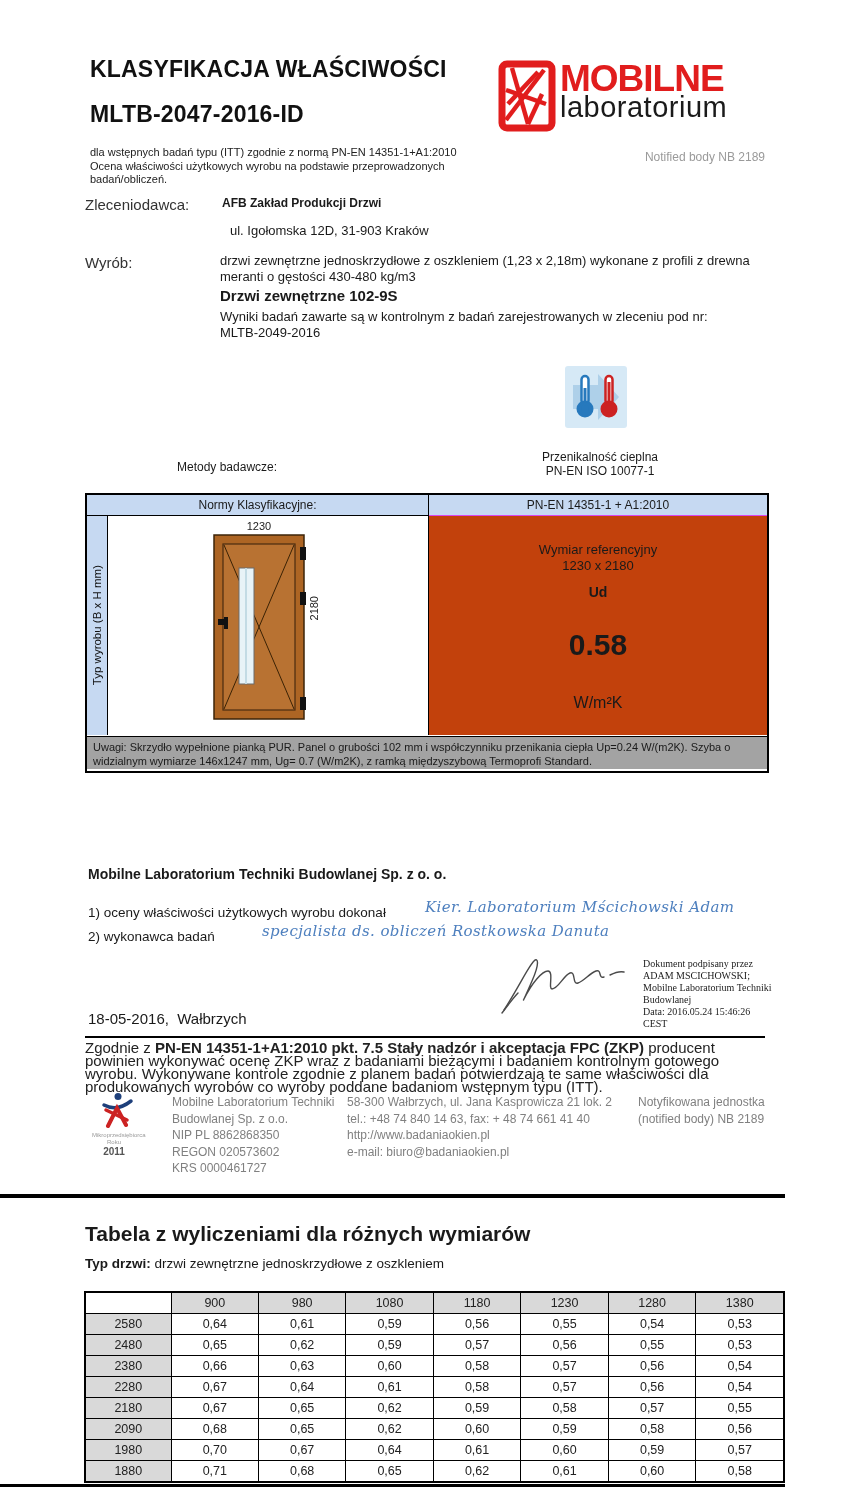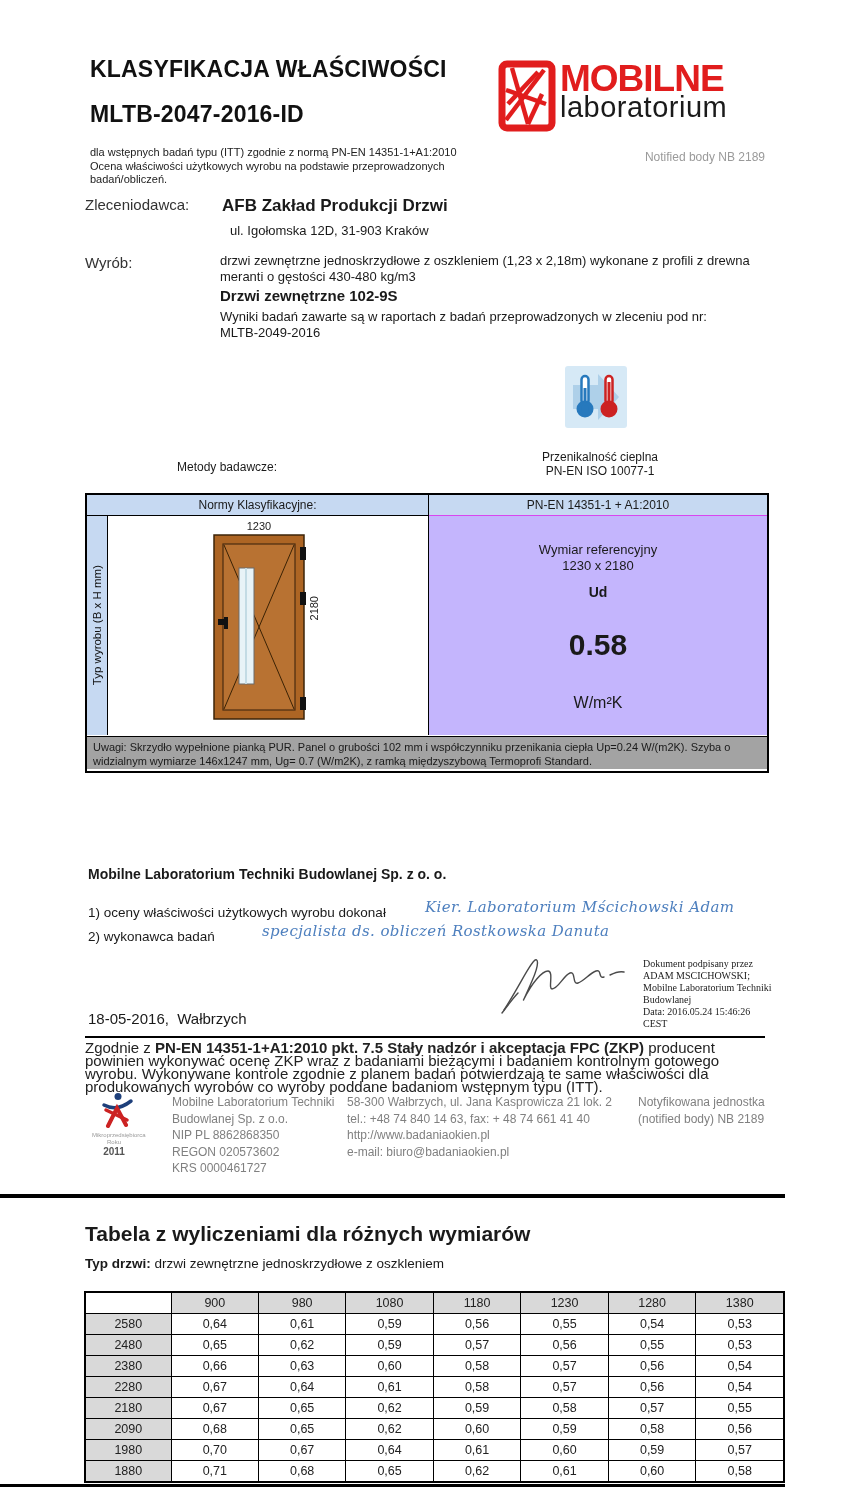--- a/index.html
+++ b/index.html
@@ -13,40 +13,40 @@
   .title{font-size:23px;font-weight:bold;color:#111;letter-spacing:.2px;}
   .subtitle{font-size:11px;line-height:13.5px;color:#222;}
   .notified{font-size:12px;color:#9a9a9a;}
   .logo{display:flex;align-items:flex-start;gap:4px;}
   .brand-txt{line-height:1;}
   .brand-top{font-size:37px;font-weight:bold;color:#e11d1d;letter-spacing:-1px;}
   .brand-sub{font-size:29px;color:#1a1a1a;letter-spacing:.5px;margin-top:-4px;}
 
   
   .lbl{font-size:15px;color:#333;}
-  .cname{font-size:17px;font-weight:bold;}
+  .cname{font-size:12px;font-weight:bold;}
   .caddr{font-size:13px;}
   .pdesc{font-size:13px;line-height:15.5px;width:550px;}
   .pname{font-size:15px;font-weight:bold;}
   .pnote{font-size:13px;}
 
   
   .mlabel{font-size:12px;}
   .mprop{font-size:12px;text-align:center;line-height:14px;}
 
   
   .ctable{left:85px;top:493px;width:680px;height:276px;border:2px solid #000;}
   .cth{background:#c6d9f2;font-size:12px;display:flex;align-items:center;justify-content:center;}
   .headL{left:0;top:0;width:341px;height:20px;border-right:1px solid #000;border-bottom:1px solid #000;}
   .headR{left:342px;top:0;width:338px;height:20px;border-bottom:1px solid #d946ef;}
   .strip{left:0;top:21px;width:20px;height:219px;background:#c6d9f2;border-right:1px solid #000;
          display:flex;align-items:center;justify-content:center;}
   .vtext{writing-mode:vertical-rl;transform:rotate(180deg);font-size:11.5px;color:#111;}
   .drawcell{left:21px;top:21px;width:320px;height:219px;border-right:1px solid #000;background:#fff;}
-  .valcell{left:342px;top:21px;width:338px;height:219px;background:#c4b5fd;}
+  .valcell{left:342px;top:21px;width:338px;height:219px;background:#c2410c;}
   .remarks{left:0;top:241px;width:668px;height:29px;border-top:1px solid #000;background:#a3a3a3;
            font-size:11px;line-height:14px;padding:3px 6px 0 6px;}
   .dimw{font-size:11px;color:#222;}
   .dimh{writing-mode:vertical-rl;transform:rotate(180deg);font-size:11px;color:#222;}
   .refl{font-size:13px;} .ud{font-size:14px;font-weight:bold;}
   .bigval{font-size:30px;font-weight:bold;} .unit{font-size:16px;}
   .center{width:100%;text-align:center;}
 
   
   .sigco{font-size:14px;font-weight:bold;}
@@ -107,21 +107,21 @@
 badań/obliczeń.</div>
   <div class="abs notified" style="left:560px;top:150px;width:205px;text-align:right;">Notified body NB 2189</div>
 
   <div class="abs lbl" style="left:85px;top:196px;">Zleceniodawca:</div>
   <div class="abs cname" style="left:222px;top:196px;">AFB Zakład Produkcji Drzwi</div>
   <div class="abs caddr" style="left:230px;top:223px;">ul. Igołomska 12D, 31-903 Kraków</div>
 
   <div class="abs lbl" style="left:85px;top:254px;">Wyrób:</div>
   <div class="abs pdesc" style="left:220px;top:253px;">drzwi zewnętrzne jednoskrzydłowe z oszkleniem (1,23 x 2,18m) wykonane z profili z drewna meranti o gęstości 430-480 kg/m3</div>
   <div class="abs pname" style="left:220px;top:287px;">Drzwi zewnętrzne 102-9S</div>
-  <div class="abs pnote" style="left:220px;top:309px;">Wyniki badań zawarte są w raportach z badań przeprowadzonych w zleceniu pod nr:</div>
+  <div class="abs pnote" style="left:220px;top:309px;">Wyniki badań zawarte są w kontrolnym z badań zarejestrowanych w zleceniu pod nr:</div>
   <div class="abs pnote" style="left:220px;top:325px;">MLTB-2049-2016</div>
 
   <div class="abs" style="left:565px;top:366px;">
     <svg width="62" height="62" viewBox="0 0 62 62">
       <rect x="0" y="0" width="62" height="62" rx="3" fill="#d6e9f6"></rect>
       <polygon points="8,19 33,19 33,8 54,31 33,54 33,43 8,43" fill="#aed0e9"></polygon>
       <g>
         <rect x="16.5" y="10" width="7" height="28" rx="3.5" fill="#fff" stroke="#2779bd" stroke-width="2.5"></rect>
         <rect x="18.5" y="22" width="3" height="16" fill="#2779bd"></rect>
         <circle cx="20" cy="43" r="7.5" fill="#2779bd" stroke="#2779bd" stroke-width="2"></circle>

